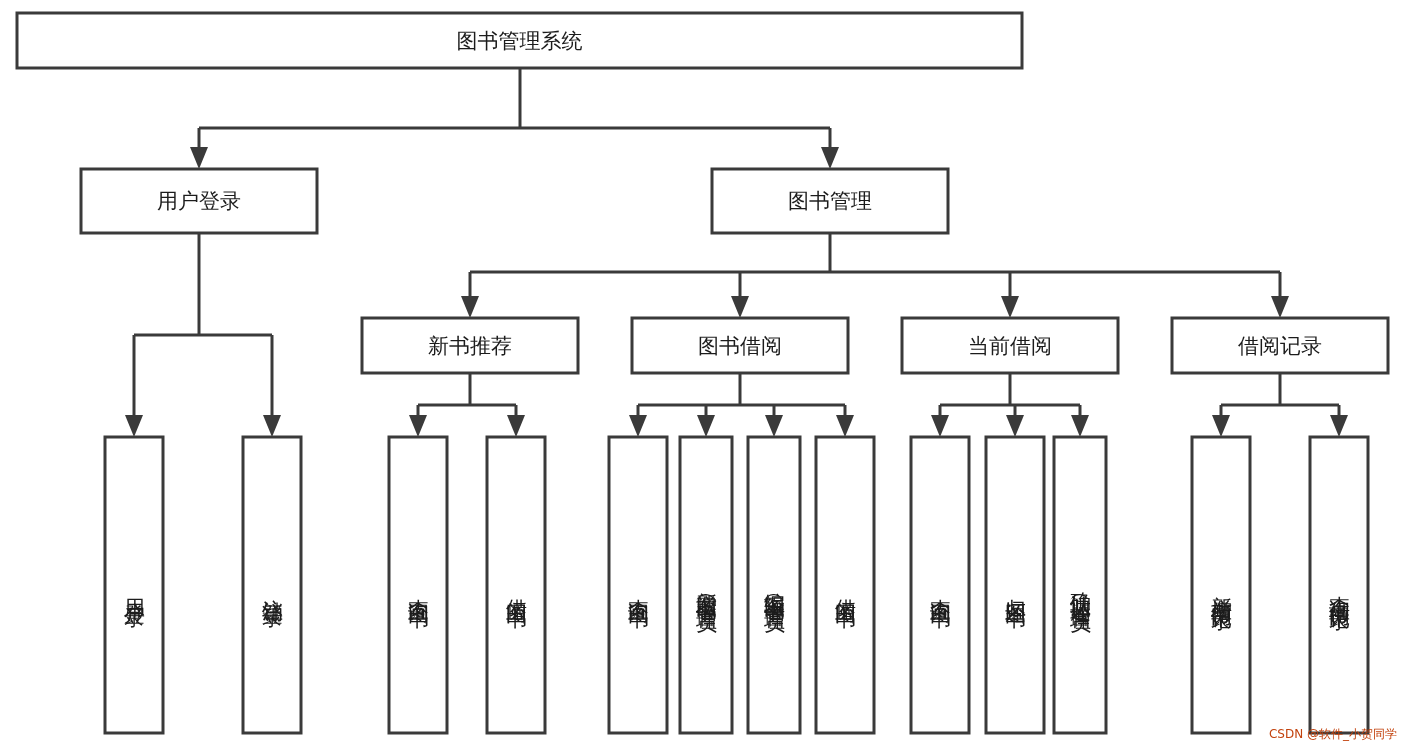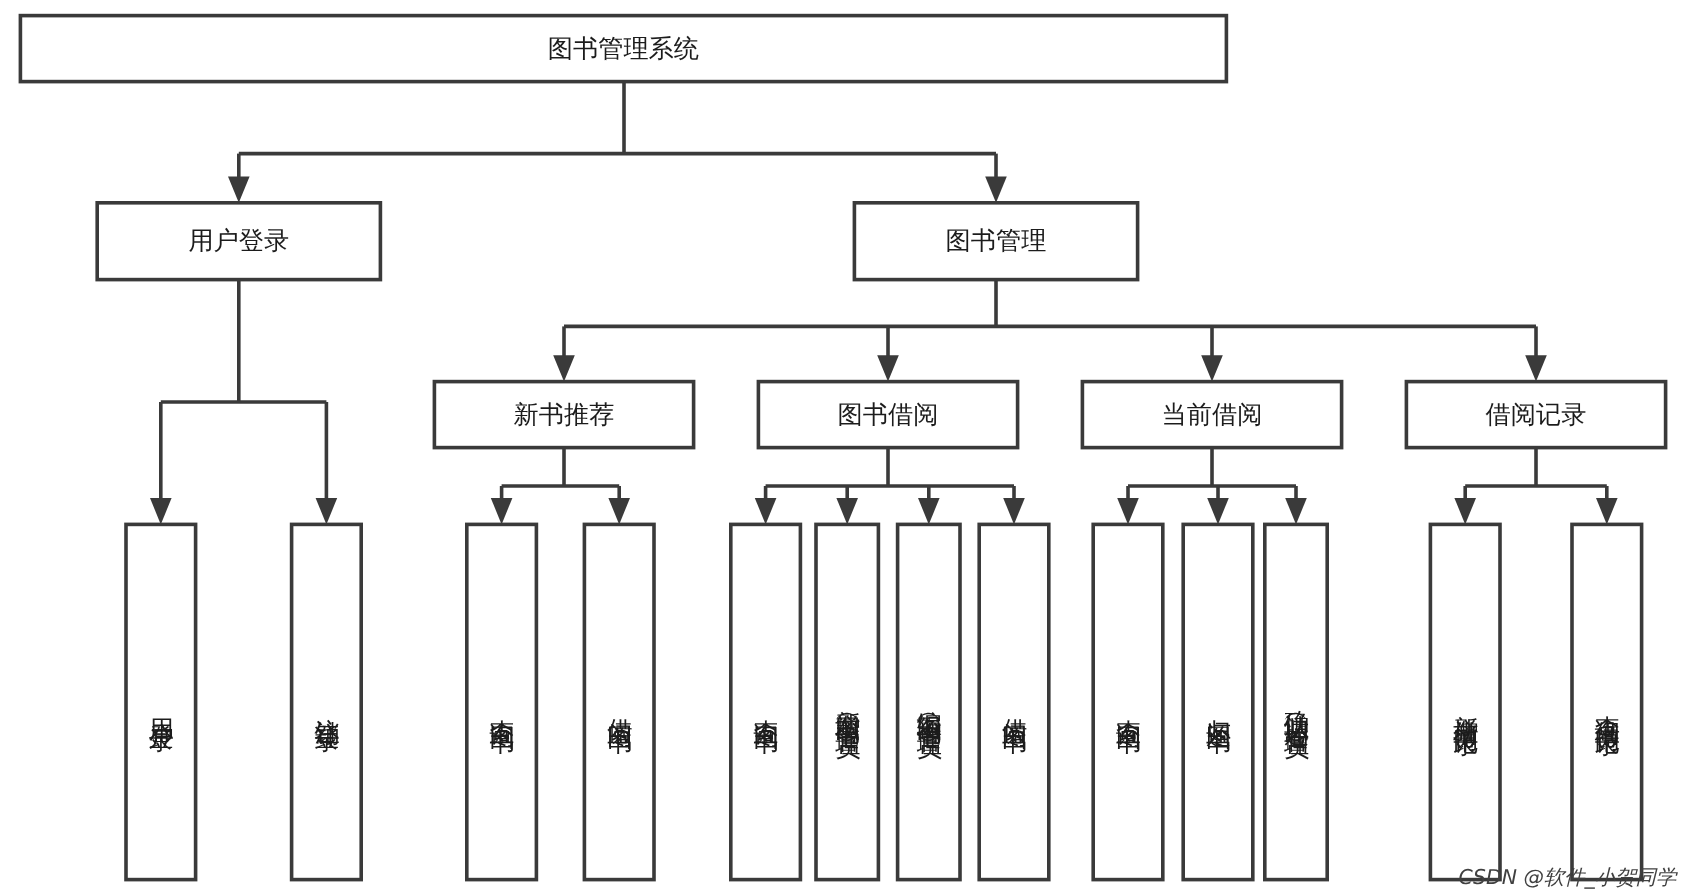--- a/index.html
+++ b/index.html
@@ -57,24 +57,23 @@
     line-height: 1;
     white-space: nowrap;
     pointer-events: none;
     text-align: start;
   }
   .watermark {
     position: absolute;
     right: 8px;
     bottom: 4px;
     font-family: "DejaVu Sans", "Liberation Sans", sans-serif;
-    font-size: 17px;
-    color: #404040;
+    font-size: 12px;
+    color: #c2410c;
     white-space: nowrap;
-    font-style: italic;
   }
 </style>
 </head>
 <body>
 
 <div id="diagram-root">
 
   <svg id="flow" viewBox="0 0 1405 747">
     <g id="connectors-layer">
         <line x1="520" y1="68" x2="520" y2="128" class="conn"></line>

